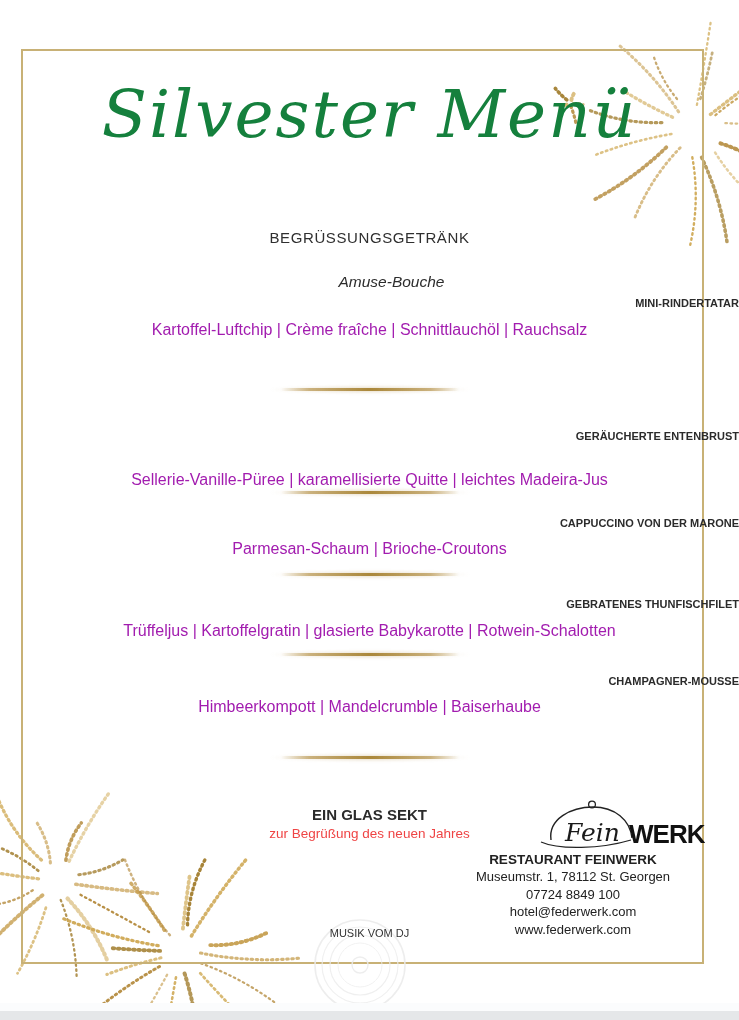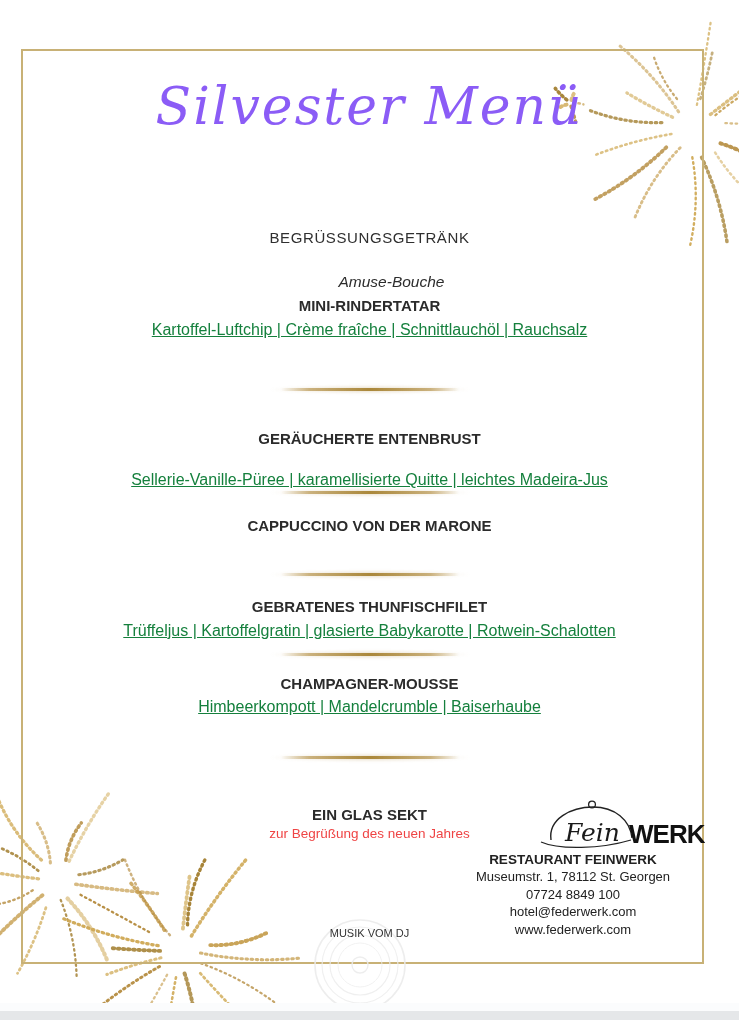--- a/index.html
+++ b/index.html
@@ -22,28 +22,28 @@
   .line{
     position:absolute;left:0;width:100%;
     text-align:center;
     font-family:"Liberation Sans",sans-serif;
   }
   .menu-title{
     top:76px;
     font-family:"DejaVu Serif",serif;
     font-style:italic;
     font-weight:400;
-    font-size:52px;
+    font-size:66px;
     letter-spacing:2px;
-    color:#8b5cf6;
+    color:#15803d;
   }
   .welcome{font-size:15px;letter-spacing:0.6px;color:#2f2f2f;}
   .amuse{font-size:15.5px;font-style:italic;color:#2c2c2c;margin-left:22px;}
-  .c-title{font-size:15px;font-weight:700;color:#2b2b2b;}
-  .c-desc{font-size:16px;color:#15803d;text-decoration:underline;}
+  .c-title{font-size:11px;font-weight:700;color:#2b2b2b;text-align:right;}
+  .c-desc{font-size:16px;color:#a21caf;}
   .divider{
     position:absolute;left:50%;
     transform:translateX(-50%);
     width:178px;height:3px;
     border-radius:2px;
     background:linear-gradient(90deg,
       rgba(190,160,95,0) 0%,
       rgba(186,152,82,.7) 16%,
       #a98738 50%,
       rgba(186,152,82,.7) 84%,
@@ -140,20 +140,21 @@
   <div class="line c-desc" style="top:321px">Kartoffel-Luftchip | Crème fraîche | Schnittlauchöl | Rauchsalz</div>
 
   <div class="divider" style="top:388px"></div>
 
   <div class="line c-title" style="top:430px">GERÄUCHERTE ENTENBRUST</div>
   <div class="line c-desc" style="top:471px">Sellerie-Vanille-Püree | karamellisierte Quitte | leichtes Madeira-Jus</div>
 
   <div class="divider" style="top:491px"></div>
 
   <div class="line c-title" style="top:517px">CAPPUCCINO VON DER MARONE</div>
+  <div class="line c-desc" style="top:540px">Parmesan-Schaum | Brioche-Croutons</div>
 
   <div class="divider" style="top:573px"></div>
 
   <div class="line c-title" style="top:598px">GEBRATENES THUNFISCHFILET</div>
   <div class="line c-desc" style="top:622px">Trüffeljus | Kartoffelgratin | glasierte Babykarotte | Rotwein-Schalotten</div>
 
   <div class="divider" style="top:653px"></div>
 
   <div class="line c-title" style="top:675px">CHAMPAGNER-MOUSSE</div>
   <div class="line c-desc" style="top:698px">Himbeerkompott | Mandelcrumble | Baiserhaube</div>

